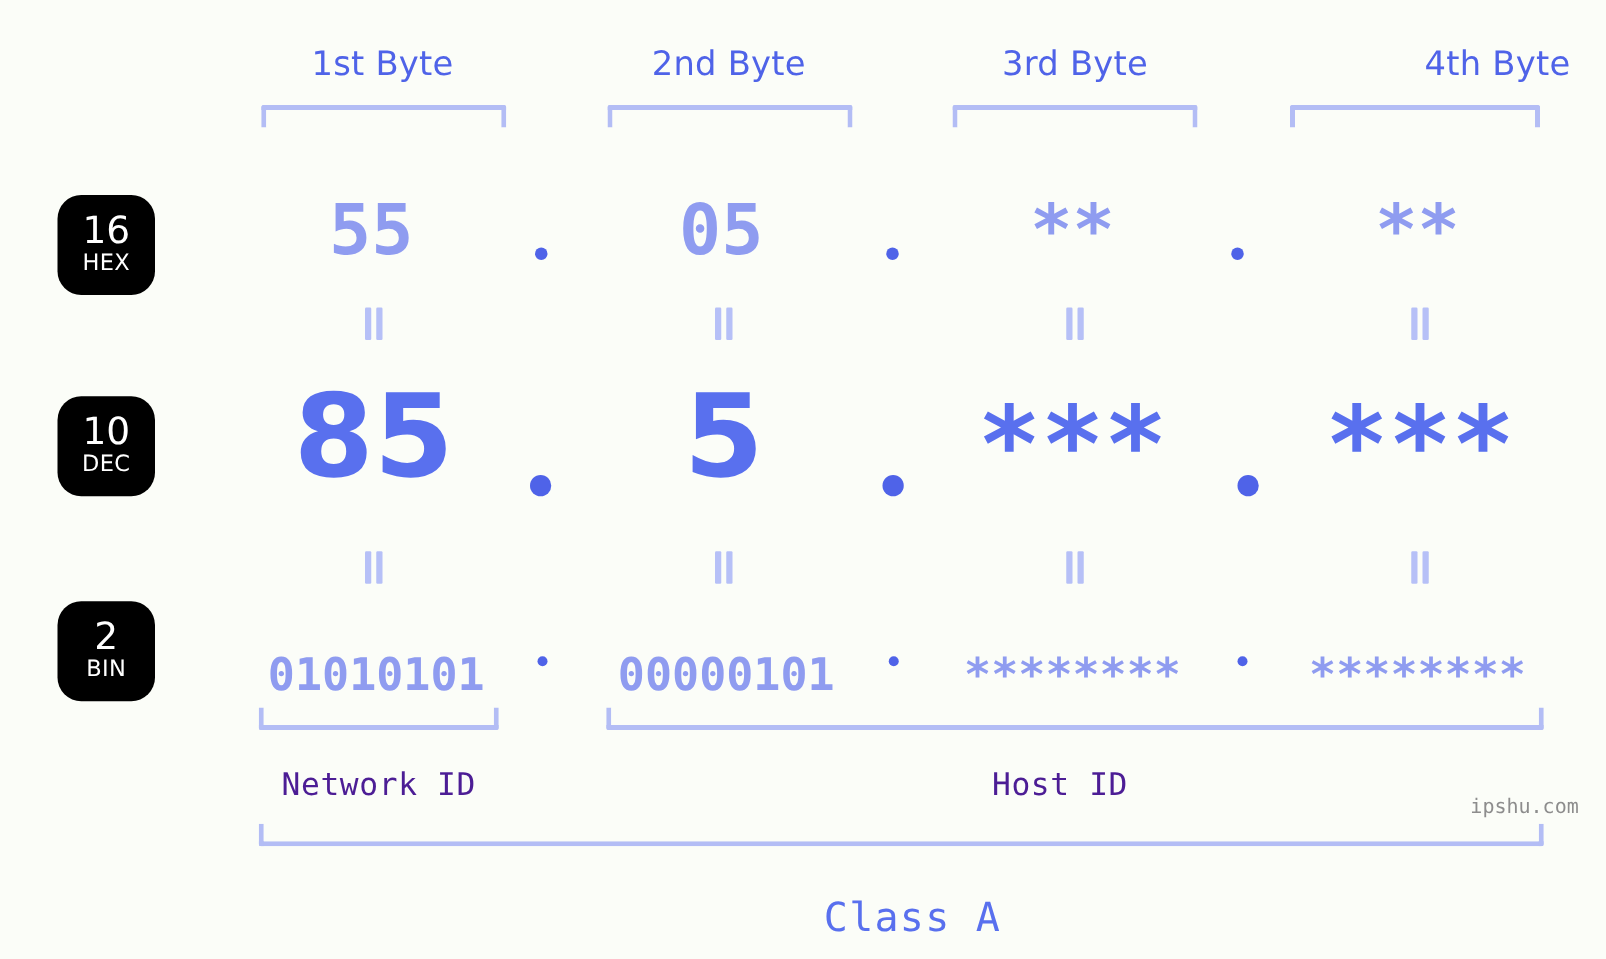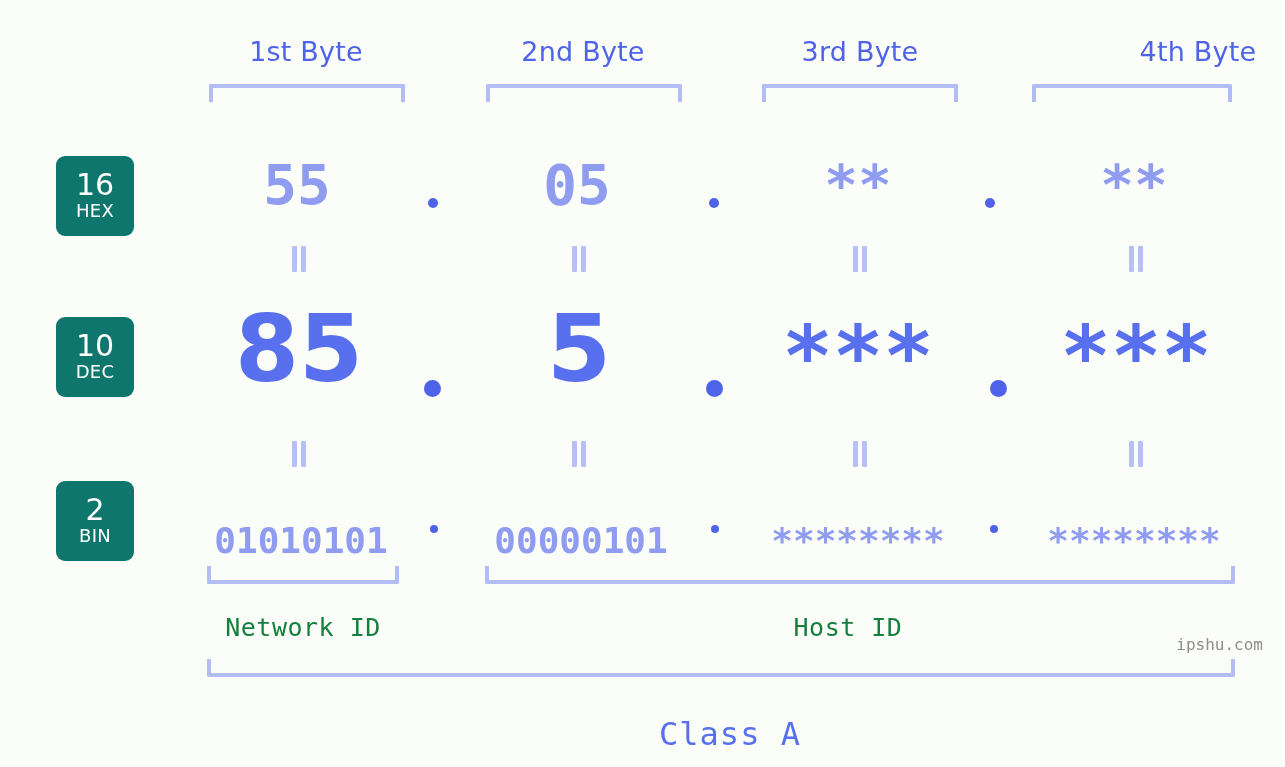--- a/index.html
+++ b/index.html
@@ -54,25 +54,25 @@
     border-bottom: 4px solid #b3bdf5;
     border-left: 4px solid #b3bdf5;
     border-right: 4px solid #b3bdf5;
     box-sizing: border-box;
     border-radius: 0 0 2px 2px;
   }
 
   
   .badge {
     position: absolute;
-    left: 56px;
+    left: 46px;
     width: 78px;
     height: 80px;
-    background: #0f766e;
-    border-radius: 9px;
+    background: #000000;
+    border-radius: 19px;
     color: #ffffff;
     display: flex;
     flex-direction: column;
     align-items: center;
     justify-content: center;
     font-family: "DejaVu Sans", sans-serif;
     box-sizing: border-box;
     padding-bottom: 2px;
   }
   .badge .num {
@@ -172,21 +172,21 @@
     border-radius: 1px;
   }
   .eq::before { left: 4px; }
   .eq::after  { left: 13px; }
 
   
   .id-label {
     position: absolute;
     text-align: center;
     font-size: 25px;
-    color: #15803d;
+    color: #4c1d95;
     font-family: "DejaVu Sans Mono", monospace;
     white-space: nowrap;
     letter-spacing: 0.5px;
   }
 
   
   .class-label {
     position: absolute;
     text-align: center;
     font-size: 32px;

